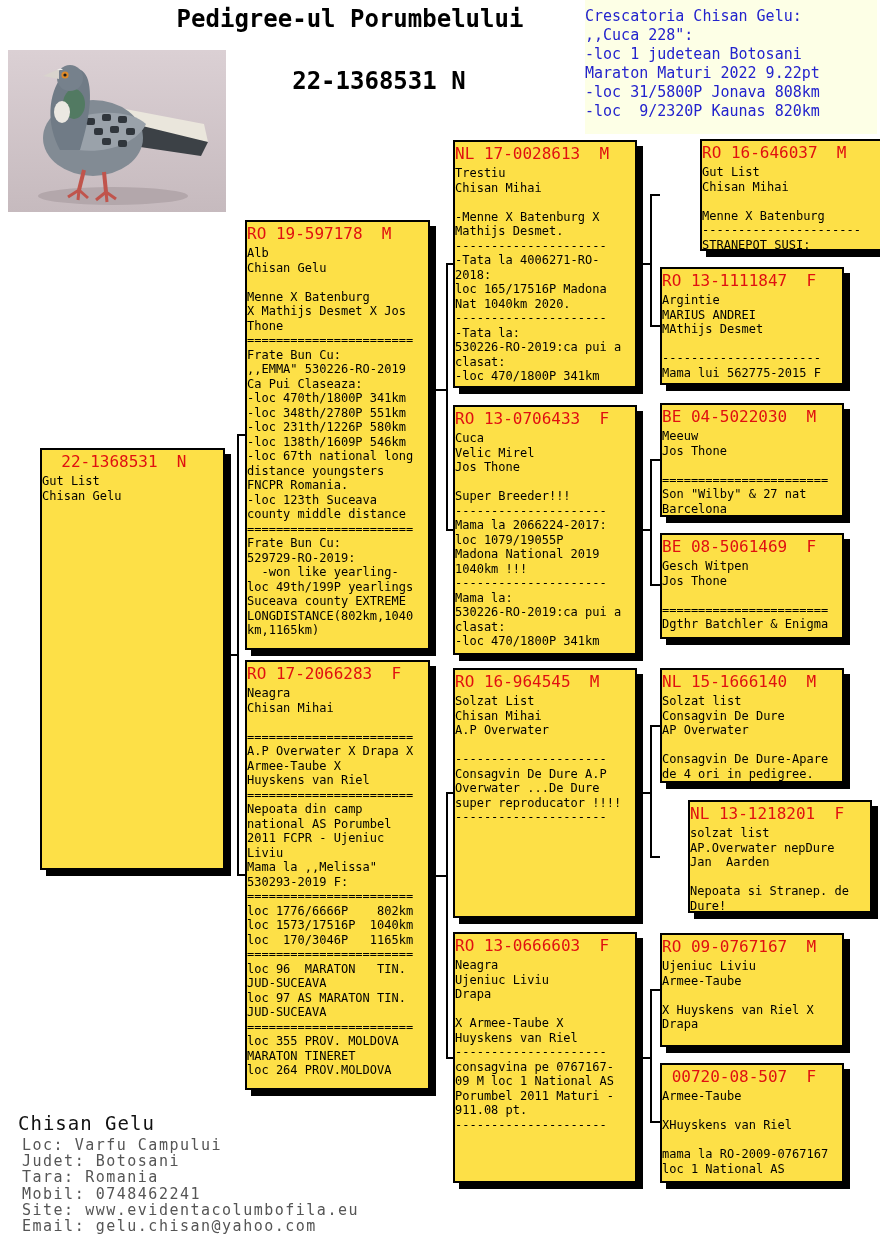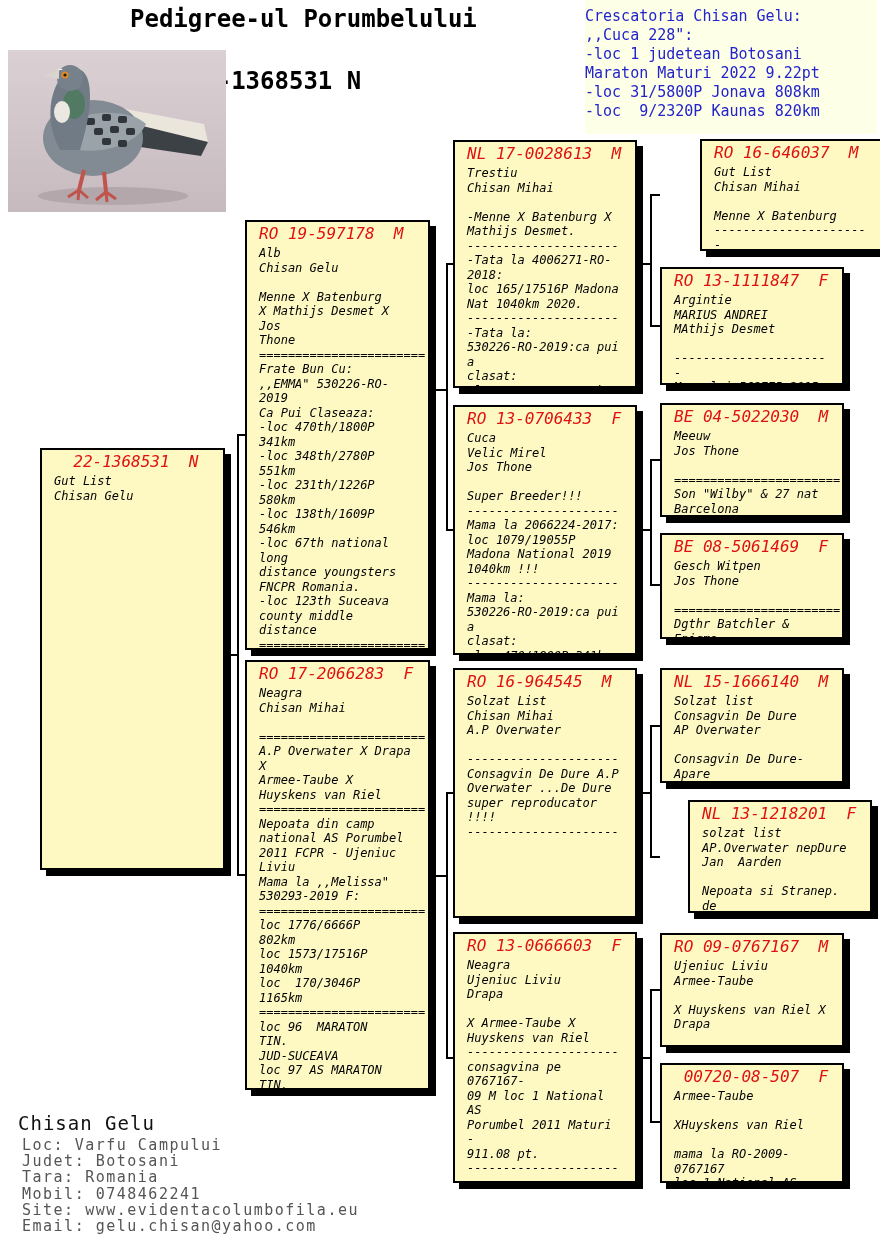--- a/index.html
+++ b/index.html
@@ -1,26 +1,26 @@
 <!DOCTYPE html>
 <html><head>
 <meta charset="utf-8">
 <style>
   html,body{margin:0;padding:0;background:#fff;}
   #page{position:relative;width:880px;height:1240px;background:#fff;overflow:hidden;
         font-family:"DejaVu Sans Mono", monospace;color:#000;}
-  .title{position:absolute;left:130px;top:4px;width:440px;text-align:left;
+  .title{position:absolute;left:130px;top:4px;width:440px;text-align:center;
          font-size:24px;font-weight:bold;line-height:31px;white-space:pre;}
   .infobox{position:absolute;left:585px;top:0px;width:292px;height:134px;
            background:#fdffe6;color:#2323cd;font-size:15px;line-height:19px;
            padding:7px 0 0 0;box-sizing:border-box;white-space:pre-wrap;}
   .photo{position:absolute;left:8px;top:50px;width:218px;height:162px;}
-  .pbox{position:absolute;background:#fef9c3;border:2px solid #000;
+  .pbox{position:absolute;background:#fde047;border:2px solid #000;
         box-shadow:6px 6px 0 #000;box-sizing:border-box;
-        padding:2px 12px;overflow:hidden;font-style:italic;}
+        padding:2px 0;overflow:hidden;}
   .bh{font-size:16px;line-height:20px;color:#e01010;white-space:pre;}
   .bb{font-size:12px;line-height:14.5px;white-space:pre-wrap;margin-top:2px;}
   .seg{position:absolute;background:#000;}
   .footer-name{position:absolute;left:18px;top:1112px;font-size:19px;letter-spacing:1px;color:#111;}
   .footer-lines{position:absolute;left:22px;top:1137px;font-size:15px;line-height:16.2px;
                 letter-spacing:1.5px;color:#555;}
   .footer-url{position:absolute;left:562px;top:1212px;font-size:15px;letter-spacing:1px;color:#333;}
 </style>
 </head>
 <body>

